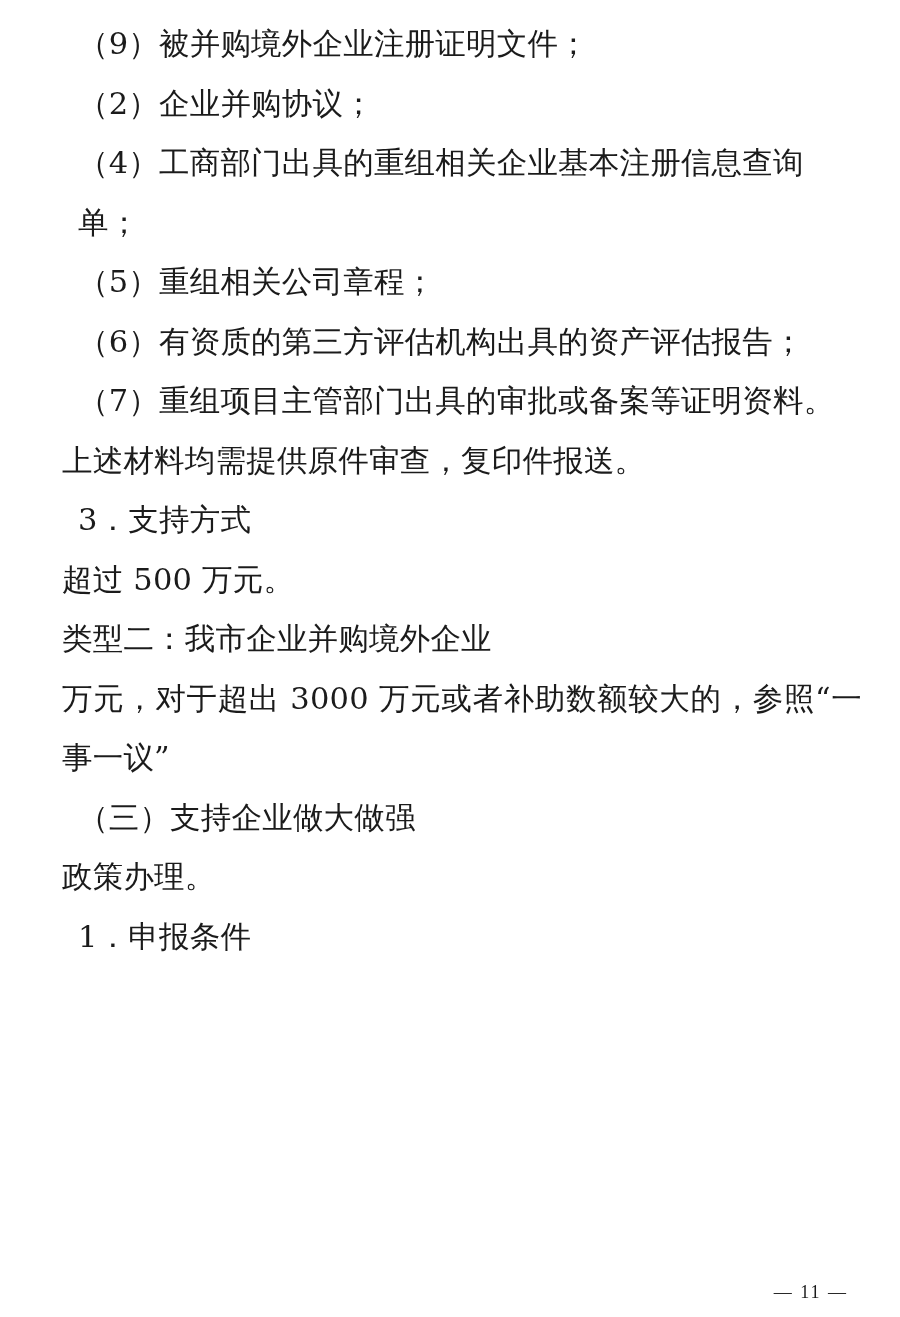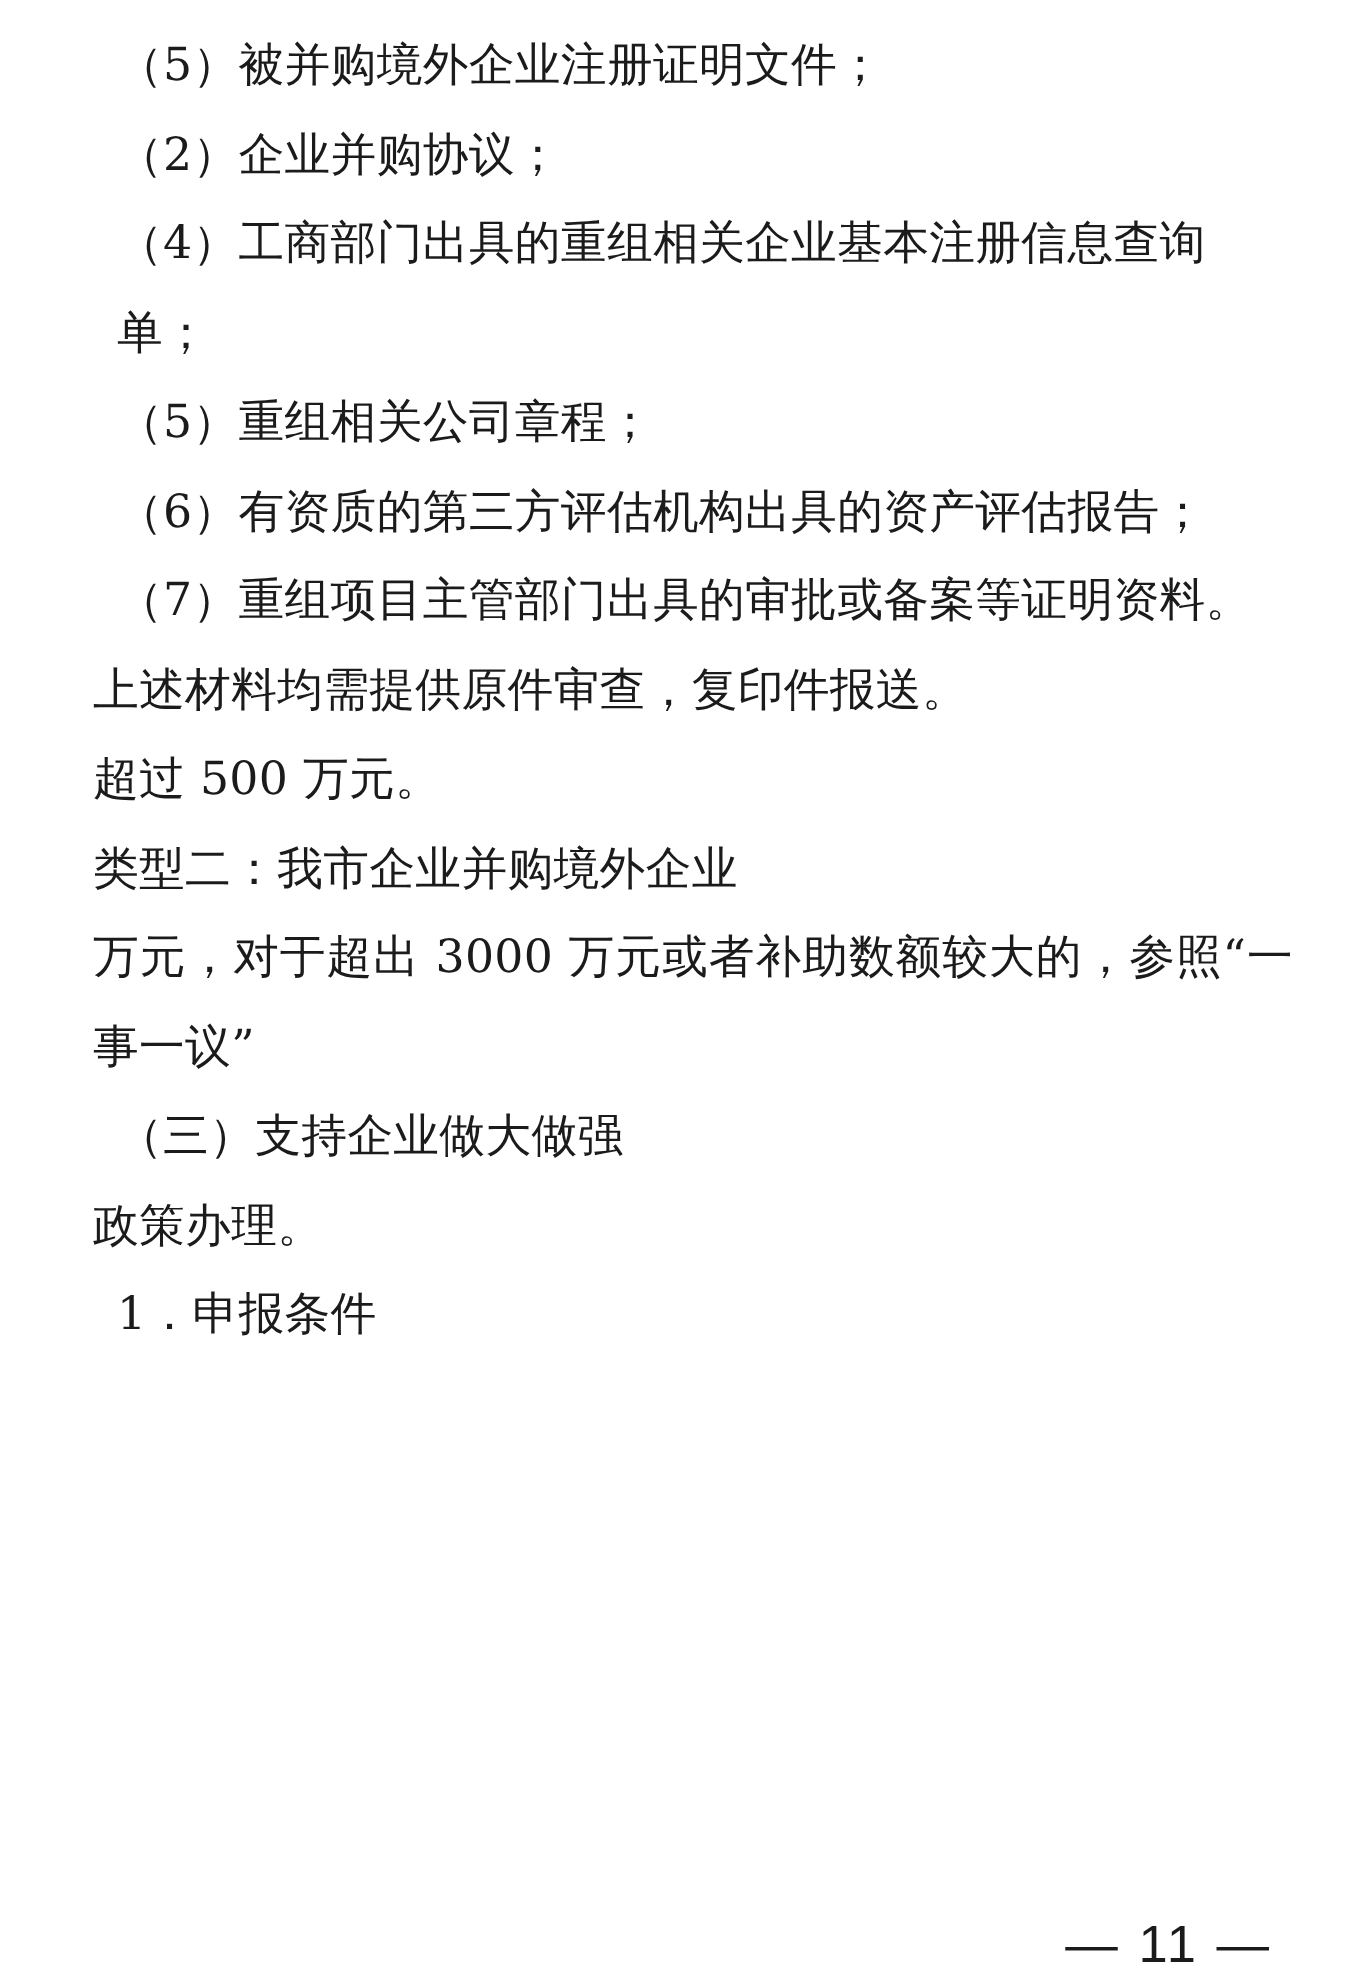--- a/index.html
+++ b/index.html
@@ -48,39 +48,40 @@
     padding-left: 0;
   }
   p.justify-ind {
     text-align: justify;
     text-justify: inter-ideograph;
     padding-left: 16px;
   }
   .footer {
     position: absolute;
     right: 52px;
-    bottom: 0;
-    font-size: 35px;
+    bottom: 14px;
+    font-size: 18px;
     letter-spacing: 2px;
     color: #1b1b1b;
-    font-family: Liberation Sans, sans-serif;
+    font-family: Liberation Serif, serif;
   }
 </style>
 </head>
 <body>
 
 <div class="page">
   <div class="doc-body">
-    <p class="line indent-num">（5）被并购境外企业注册证明文件；</p>
+    <p class="line indent-num">（9）被并购境外企业注册证明文件；</p>
     <p class="line indent-num">（2）企业并购协议；</p>
     <p class="line indent-num">（4）工商部门出具的重组相关企业基本注册信息查询单；</p>
     <p class="line indent-num">（5）重组相关公司章程；</p>
     <p class="line indent-num">（6）有资质的第三方评估机构出具的资产评估报告；</p>
     <p class="line indent-num">（7）重组项目主管部门出具的审批或备案等证明资料。</p>
     <p class="line flush">上述材料均需提供原件审查，复印件报送。</p>
+    <p class="line indent-num">3．支持方式</p>
     <p class="line flush">超过 500 万元。</p>
     <p class="line flush">类型二：我市企业并购境外企业</p>
     <p class="line justify">万元，对于超出 3000 万元或者补助数额较大的，参照“一事一议”</p>
     <p class="line indent-num">（三）支持企业做大做强</p>
     <p class="line flush">政策办理。</p>
     <p class="line indent-num">1．申报条件</p>
 
   </div>
   <div class="footer">— 11 —</div>
 </div>

